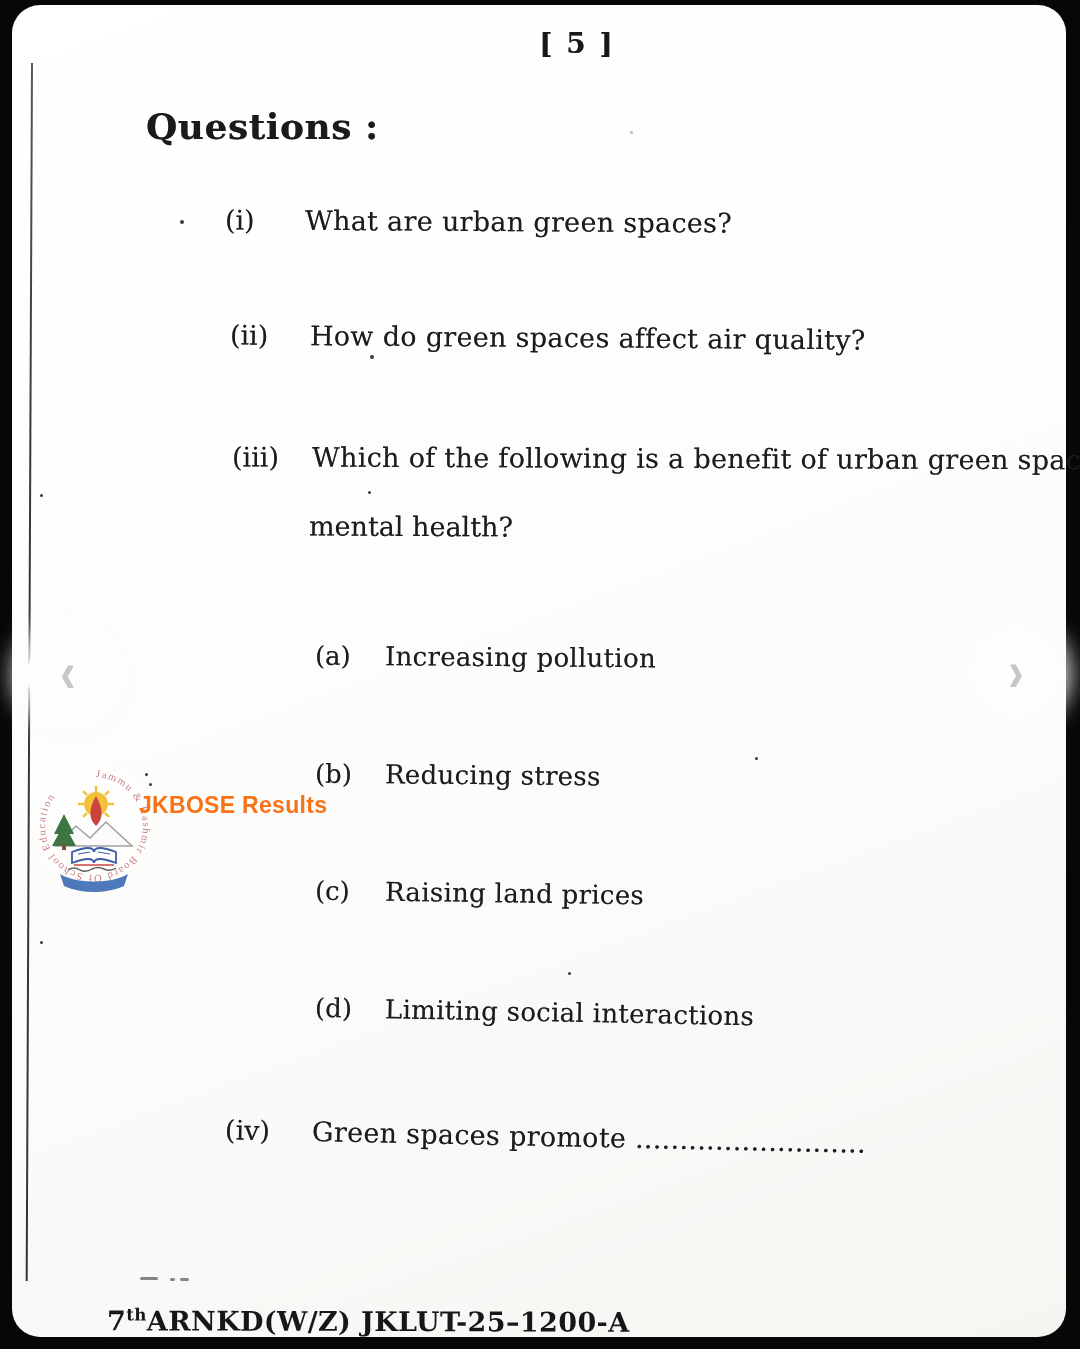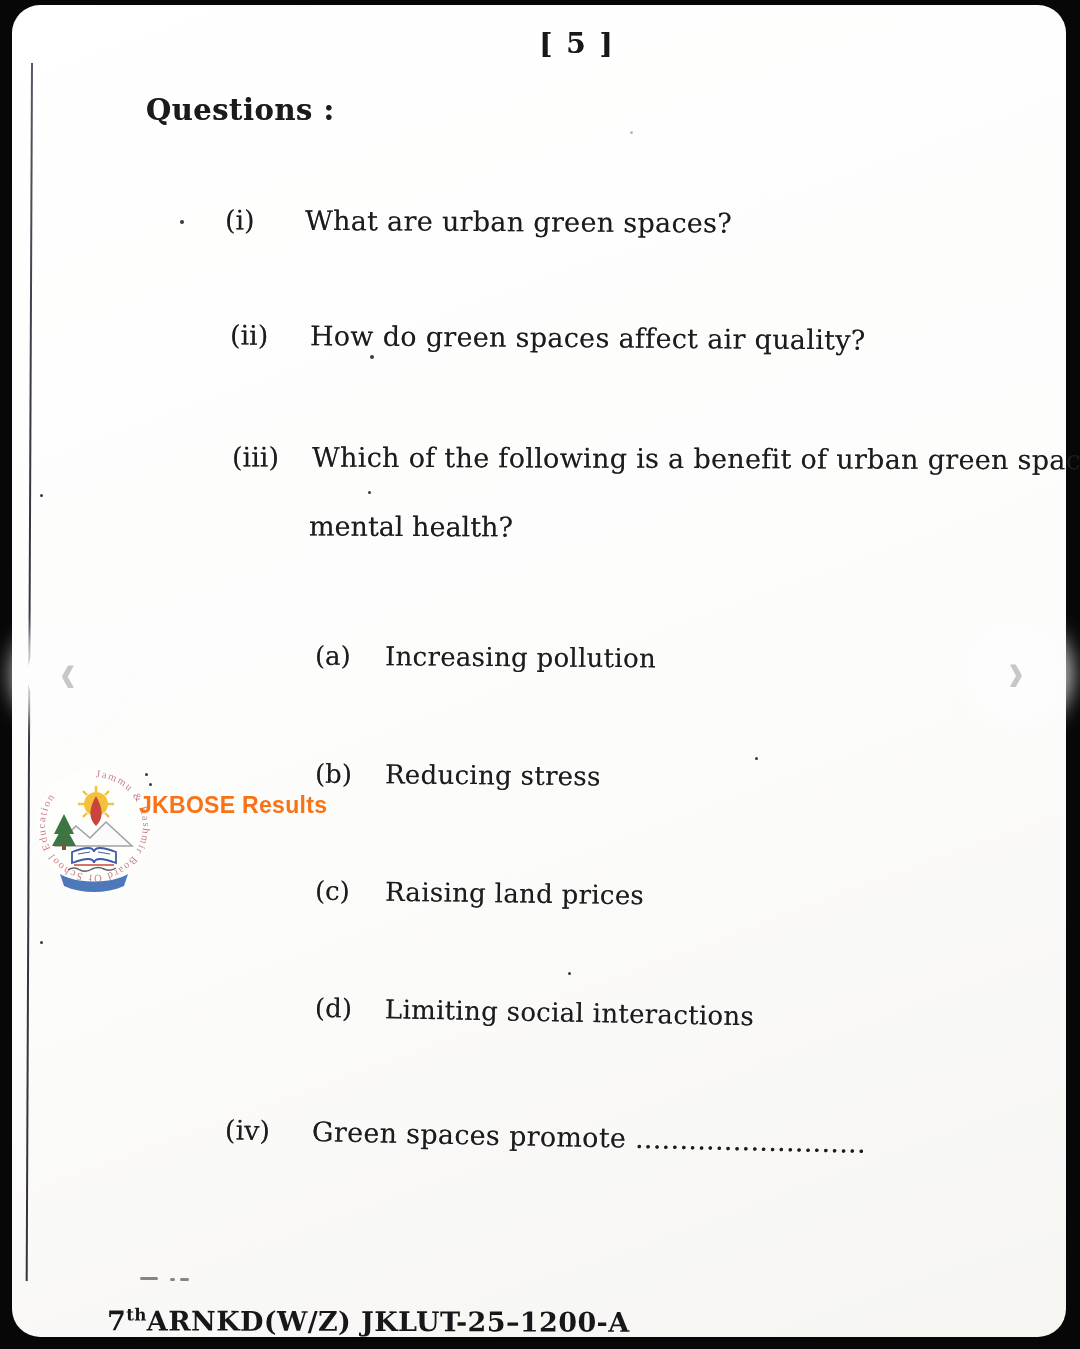--- a/index.html
+++ b/index.html
@@ -16,22 +16,22 @@
   .page-edge-line{
     position:absolute;left:19px;top:58px;width:2px;height:1218px;
     background:linear-gradient(180deg,#3a3a4a 0%,#14141f 30%,#101018 100%);
     transform:rotate(0.25deg);transform-origin:top center;opacity:.85;
   }
   .page-number{
     position:absolute;left:470px;top:22px;width:190px;text-align:center;
     font-size:28px;font-weight:bold;color:#18181a;letter-spacing:2px;
   }
   .heading{
-    position:absolute;left:134px;top:88px;
-    font-size:29px;font-weight:bold;color:#1b1b1d;letter-spacing:.5px;
+    position:absolute;left:134px;top:100px;
+    font-size:36px;font-weight:bold;color:#1b1b1d;letter-spacing:.5px;
   }
   .q-row,.opt-row{position:absolute;display:flex;color:#1c1c1e;white-space:nowrap;}
   .q-row{font-size:27px;}
   .opt-row{font-size:26px;}
   .q-num{width:80px;flex-shrink:0;}
   .q-num-iv{width:87px;flex-shrink:0;}
   .opt-num{width:70px;flex-shrink:0;}
   .q-text,.opt-text{letter-spacing:.3px;}
   .q-line2{position:absolute;font-size:27px;color:#1c1c1e;}
   .soft{text-shadow:0 0 .6px rgba(20,20,20,.55);}

